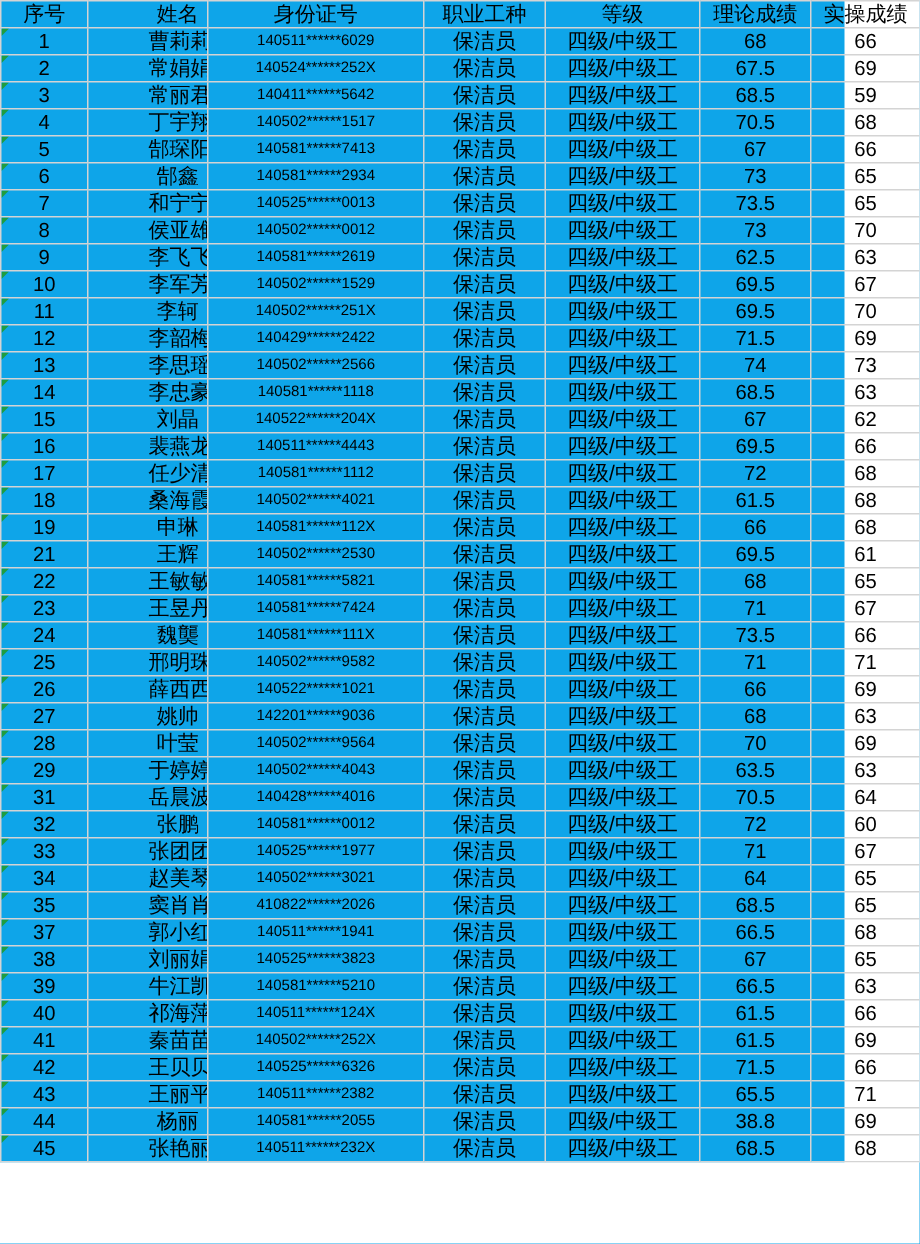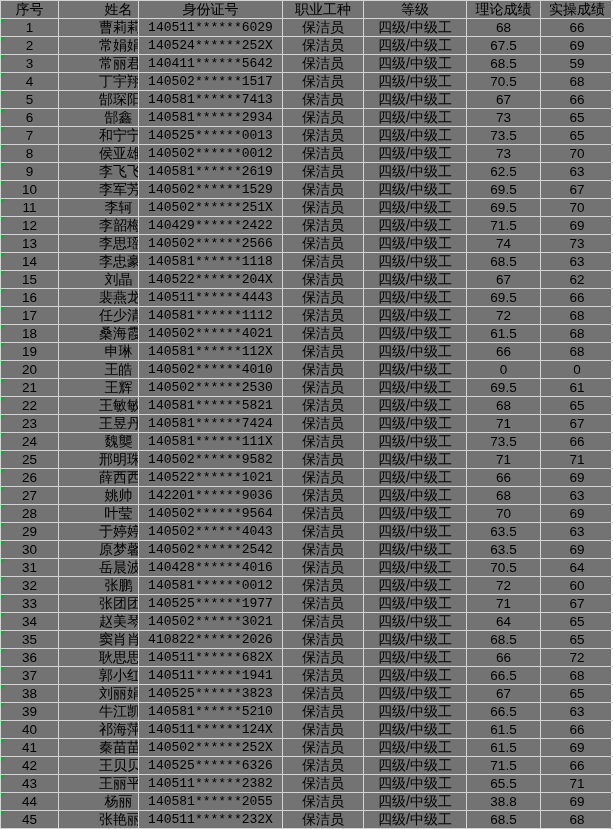--- a/index.html
+++ b/index.html
@@ -2,22 +2,22 @@
 <html><head>
 <meta charset="utf-8">
 <style>
   html,body{margin:0;padding:0;background:#ffffff;}
   body{
     font-family:"Liberation Sans","DejaVu Sans",sans-serif;
     color:#000;
     width:613px;
   }
   .sheet{
-    width:611px;
-    background:#737373;
+    width:563px;
+    background:#0ea5e9;
   }
   table{
     border-collapse:collapse;
     table-layout:fixed;
     width:613px;
   }
   th,td{
     border:1px solid #d4d4d4;
     height:18px;
     padding:0;
@@ -33,22 +33,22 @@
     box-sizing:border-box;
   }
   .col-index{width:58px;}
   .col-name{width:80px;padding-left:40px;}
   .col-id{width:144px;}
   .col-occupation{width:81px;text-align:center;}
   .col-level{width:103px;}
   .col-theory{width:74px;}
   .col-practical{width:73px;}
   td.col-id{
-    font-family:Liberation Mono, monospace;
-    font-size:13px;
+    font-family:Liberation Sans, sans-serif;
+    font-size:10px;
     letter-spacing:0px;
   }
   td.col-theory,td.col-practical,td.col-index{
     font-size:13.5px;
   }
   .tri{
     position:absolute;
     top:0;left:0;
     width:0;height:0;
     border-top:5px solid #1f9d40;
@@ -237,29 +237,20 @@
         <tr>
           <td class="col-index"><span class="tri" style="border-top-color: rgb(31, 157, 64);"></span>19</td>
           <td class="col-name">申琳</td>
           <td class="col-id">140581******112X</td>
           <td class="col-occupation">保洁员</td>
           <td class="col-level">四级/中级工</td>
           <td class="col-theory">66</td>
           <td class="col-practical">68</td>
         </tr>
         <tr>
-          <td class="col-index"><span class="tri" style="border-top-color: rgb(31, 157, 64);"></span>20</td>
-          <td class="col-name">王皓</td>
-          <td class="col-id">140502******4010</td>
-          <td class="col-occupation">保洁员</td>
-          <td class="col-level">四级/中级工</td>
-          <td class="col-theory">0</td>
-          <td class="col-practical">0</td>
-        </tr>
-        <tr>
           <td class="col-index"><span class="tri" style="border-top-color: rgb(31, 157, 64);"></span>21</td>
           <td class="col-name">王辉</td>
           <td class="col-id">140502******2530</td>
           <td class="col-occupation">保洁员</td>
           <td class="col-level">四级/中级工</td>
           <td class="col-theory">69.5</td>
           <td class="col-practical">61</td>
         </tr>
         <tr>
           <td class="col-index"><span class="tri" style="border-top-color: rgb(31, 157, 64);"></span>22</td>
@@ -327,29 +318,20 @@
         <tr>
           <td class="col-index"><span class="tri" style="border-top-color: rgb(31, 157, 64);"></span>29</td>
           <td class="col-name">于婷婷</td>
           <td class="col-id">140502******4043</td>
           <td class="col-occupation">保洁员</td>
           <td class="col-level">四级/中级工</td>
           <td class="col-theory">63.5</td>
           <td class="col-practical">63</td>
         </tr>
         <tr>
-          <td class="col-index"><span class="tri" style="border-top-color: rgb(31, 157, 64);"></span>30</td>
-          <td class="col-name">原梦馨</td>
-          <td class="col-id">140502******2542</td>
-          <td class="col-occupation">保洁员</td>
-          <td class="col-level">四级/中级工</td>
-          <td class="col-theory">63.5</td>
-          <td class="col-practical">69</td>
-        </tr>
-        <tr>
           <td class="col-index"><span class="tri" style="border-top-color: rgb(31, 157, 64);"></span>31</td>
           <td class="col-name">岳晨波</td>
           <td class="col-id">140428******4016</td>
           <td class="col-occupation">保洁员</td>
           <td class="col-level">四级/中级工</td>
           <td class="col-theory">70.5</td>
           <td class="col-practical">64</td>
         </tr>
         <tr>
           <td class="col-index"><span class="tri" style="border-top-color: rgb(31, 157, 64);"></span>32</td>
@@ -379,29 +361,20 @@
           <td class="col-practical">65</td>
         </tr>
         <tr>
           <td class="col-index"><span class="tri" style="border-top-color: rgb(31, 157, 64);"></span>35</td>
           <td class="col-name">窦肖肖</td>
           <td class="col-id">410822******2026</td>
           <td class="col-occupation">保洁员</td>
           <td class="col-level">四级/中级工</td>
           <td class="col-theory">68.5</td>
           <td class="col-practical">65</td>
-        </tr>
-        <tr>
-          <td class="col-index"><span class="tri" style="border-top-color: rgb(31, 157, 64);"></span>36</td>
-          <td class="col-name">耿思思</td>
-          <td class="col-id">140511******682X</td>
-          <td class="col-occupation">保洁员</td>
-          <td class="col-level">四级/中级工</td>
-          <td class="col-theory">66</td>
-          <td class="col-practical">72</td>
         </tr>
         <tr>
           <td class="col-index"><span class="tri" style="border-top-color: rgb(31, 157, 64);"></span>37</td>
           <td class="col-name">郭小红</td>
           <td class="col-id">140511******1941</td>
           <td class="col-occupation">保洁员</td>
           <td class="col-level">四级/中级工</td>
           <td class="col-theory">66.5</td>
           <td class="col-practical">68</td>
         </tr>

